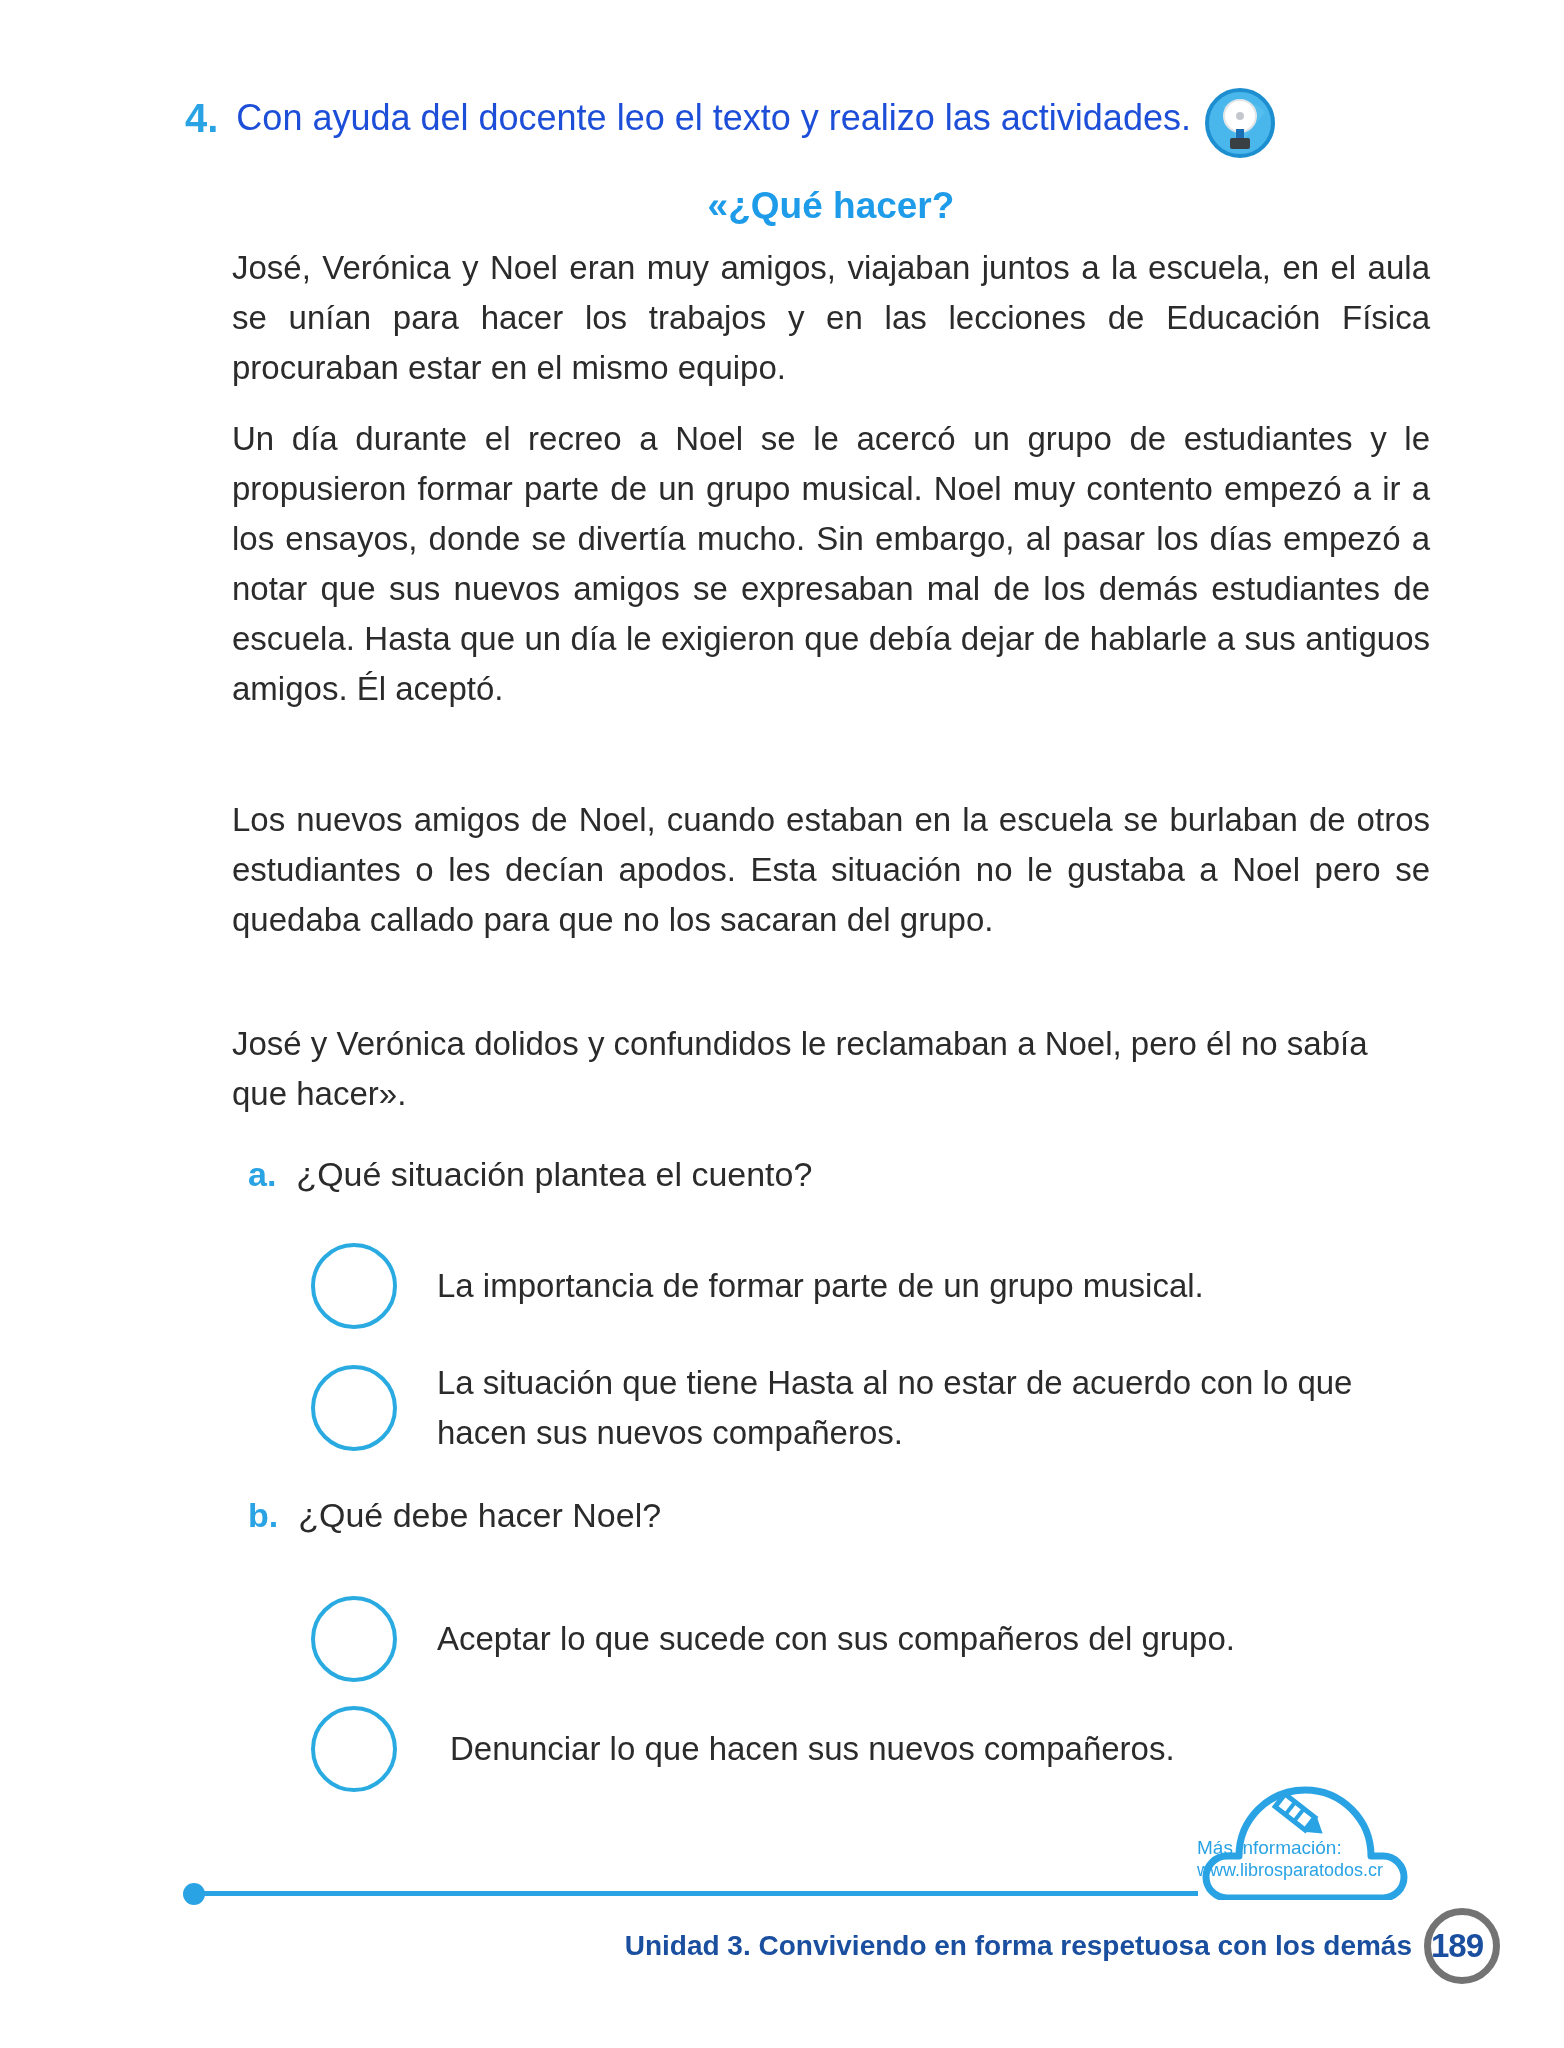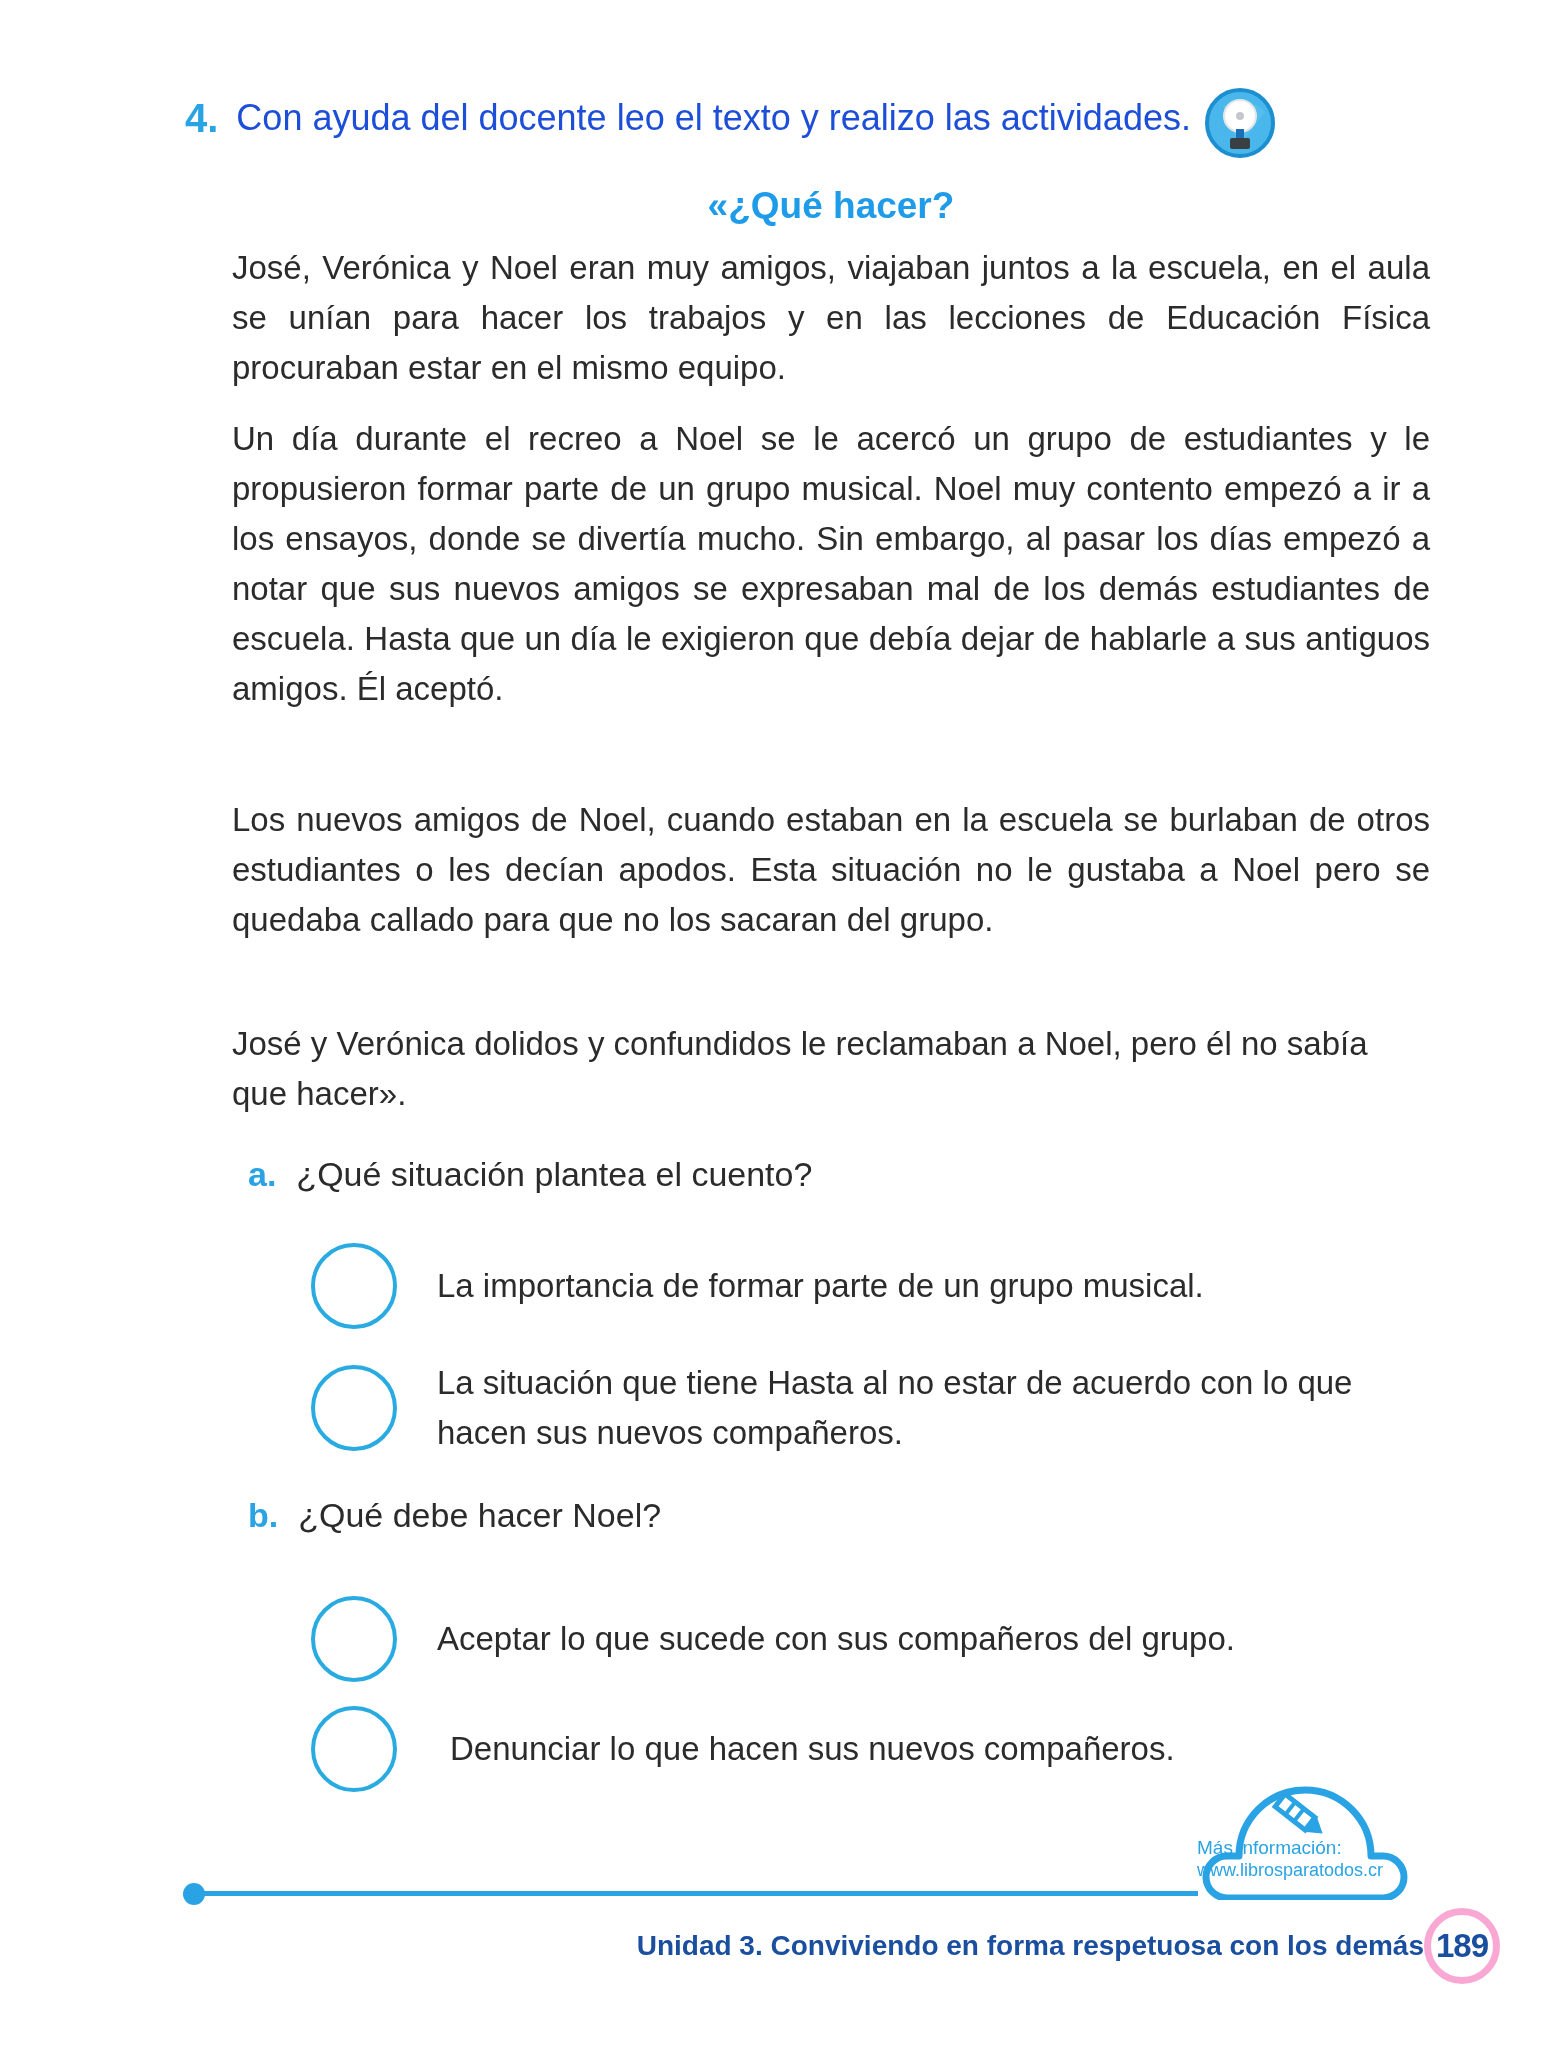--- a/index.html
+++ b/index.html
@@ -85,25 +85,25 @@
   }
   .cloud-text .ct1 { font-size: 19px; line-height: 23px; }
   .cloud-text .ct2 { font-size: 18px; line-height: 22px; }
 
   
   .footer-row {
     position: absolute; top: 1908px; right: 64px;
     display: flex; align-items: center;
   }
   .footer-text {
-    color: #1a4e9e; font-weight: bold; font-size: 28px; 
+    color: #1a4e9e; font-weight: bold; font-size: 28px; margin-right: 12px;
   }
   .page-circle {
-    width: 76px; height: 76px; border: 7px solid #f9a8d4; border-radius: 50%;
-    background: #ffffff; display: flex; align-items: center; justify-content: center;
+    width: 76px; height: 76px; border: 7px solid #737373; border-radius: 50%;
+    background: #ffffff; display: flex; align-items: center; justify-content: flex-start;
   }
   .page-number { color: #1a4e9e; font-weight: bold; font-size: 33px; letter-spacing: -1px; }
 </style>
 </head>
 <body>
 
 <div class="page">
 
   <div class="activity-row">
     <span class="activity-number">4.</span>

